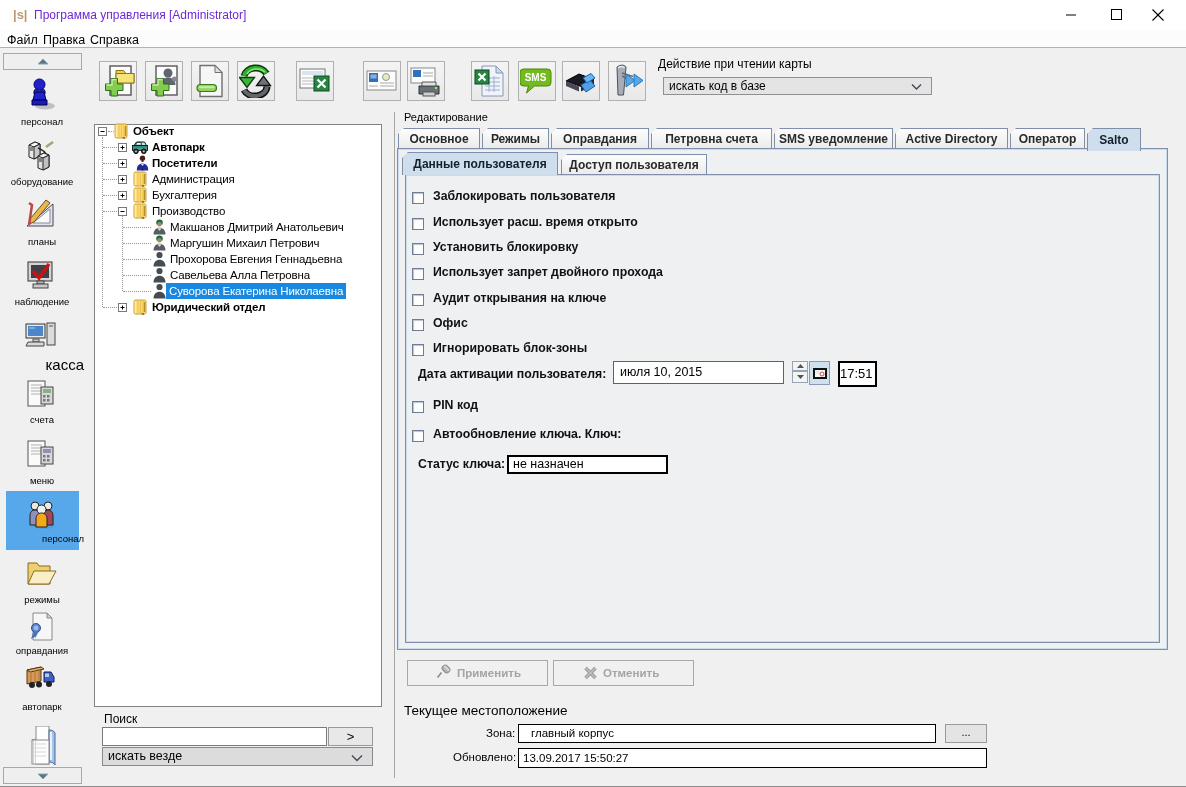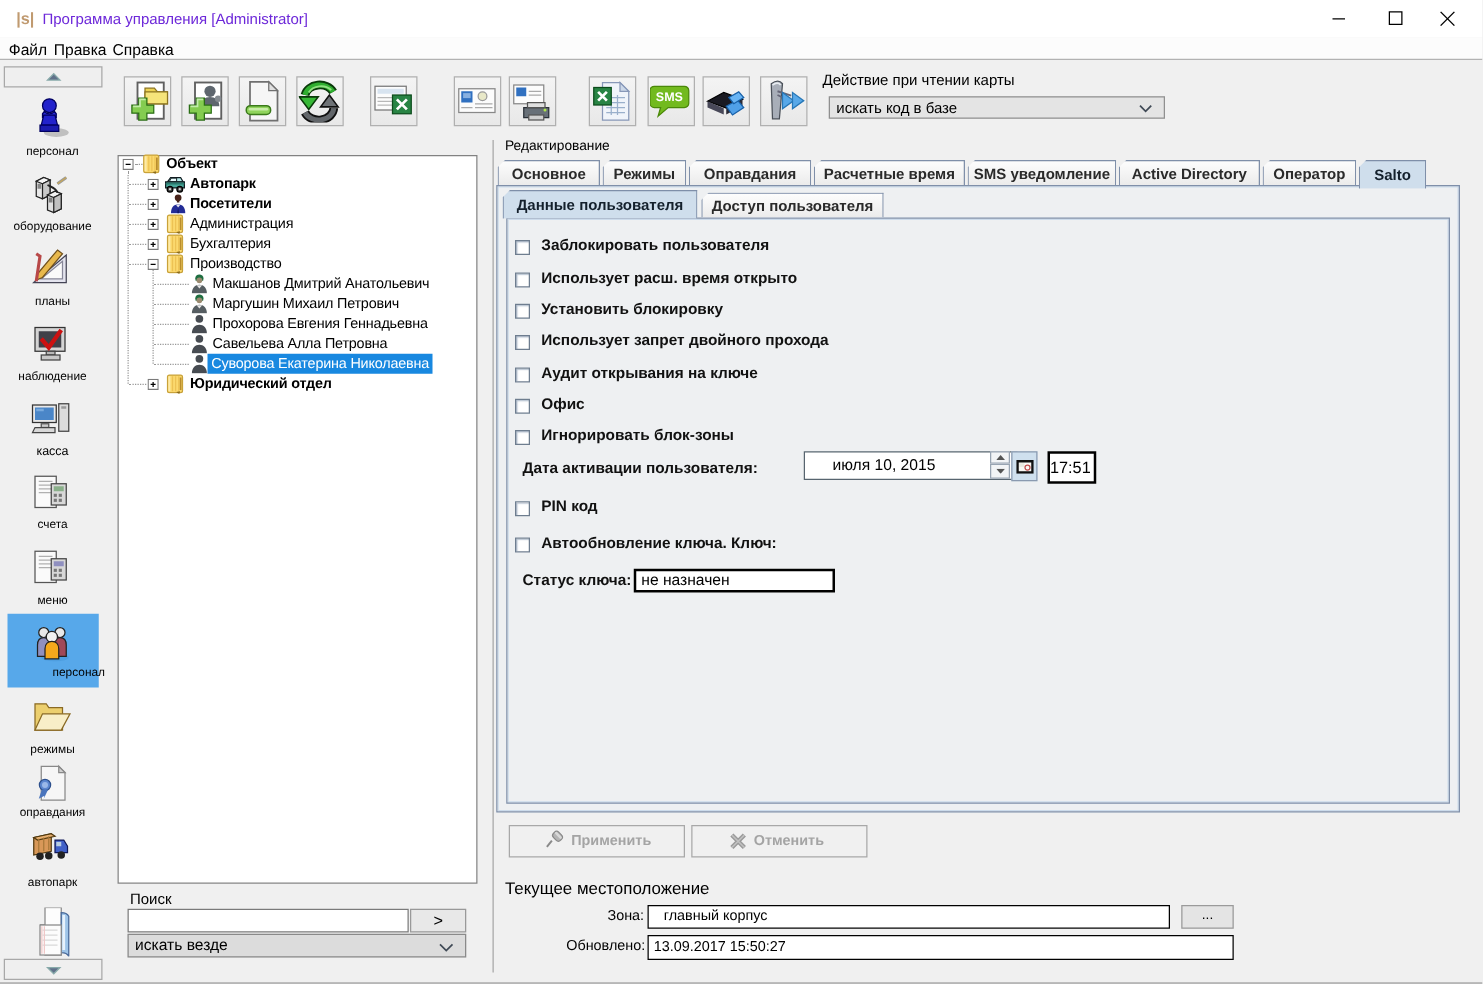--- a/index.html
+++ b/index.html
@@ -84,21 +84,21 @@
 <div class="a" style="left:0;top:296px;width:84px;text-align:center;font-size:9.5px">наблюдение</div>
 <div class="a" style="left:24px;top:318px"><svg width="34" height="34" viewBox="0 0 34 34">
       <rect x="2" y="6" width="19" height="14" fill="#e8e8e8" stroke="#333"></rect>
       <rect x="4" y="8" width="15" height="10" fill="#4a86c8"></rect>
       <path d="M5 9 h6 v2 h-6z" fill="#78aade"></path>
       <rect x="23" y="5" width="8" height="22" fill="#dcdcdc" stroke="#444"></rect>
       <rect x="25" y="7" width="4" height="2" fill="#999"></rect>
       <rect x="9" y="21" width="6" height="3" fill="#ccc" stroke="#555"></rect>
       <path d="M4 24 h16 v4 h-18z" fill="#d8d8d8" stroke="#444"></path>
     </svg></div>
-<div class="a" style="left:0;top:356px;width:84px;text-align:center;font-size:10px">касса</div>
+<div class="a" style="left:0;top:356px;width:84px;text-align:right;font-size:15px">касса</div>
 <div class="a" style="left:24px;top:378px"><svg width="34" height="34" viewBox="0 0 34 34">
       <rect x="4" y="3" width="17" height="25" fill="#fafafa" stroke="#555"></rect>
       <g stroke="#b0b0b0">
         <line x1="7" y1="7" x2="18" y2="7"></line>
         <line x1="7" y1="10" x2="18" y2="10"></line>
         <line x1="7" y1="13" x2="18" y2="13"></line>
         <line x1="7" y1="16" x2="18" y2="16"></line>
       </g>
       <rect x="17" y="9" width="12" height="17" fill="#d8d8d8" stroke="#444"></rect>
       <rect x="19" y="11" width="8" height="4" fill="#8ab08a"></rect>
@@ -470,21 +470,21 @@
 <svg style="position:absolute;right:9px;top:6px" width="12" height="8" viewBox="0 0 12 8">
       <polyline points="1,1.5 6,6.5 11,1.5" fill="none" stroke="#404a56" stroke-width="1.4"></polyline>
     </svg></div>
 <div class="a" style="left:394px;top:112px;width:1px;height:666px;background:#a6a6a6"></div>
 <div class="a" style="left:0;top:786px;width:1186px;height:1px;background:#8a8a8a"></div>
 <div class="a" style="left:404px;top:111px;font-size:11px">Редактирование</div>
 <div class="a" style="left:397px;top:148px;width:771px;height:502px;background:#eef0f2;border:1px solid #7f8fa9;box-shadow:inset 1px 1px 0 #ccdbeb, inset -1px -1px 0 #ccdbeb"></div>
 <div class="a tab" style="left:398px;top:128px;width:82px">Основное</div>
 <div class="a tab" style="left:482px;top:128px;width:67px">Режимы</div>
 <div class="a tab" style="left:551px;top:128px;width:98px">Оправдания</div>
-<div class="a tab" style="left:651px;top:128px;width:121px">Расчетные время</div>
+<div class="a tab" style="left:651px;top:128px;width:121px">Петровна счета</div>
 <div class="a tab" style="left:774px;top:128px;width:119px">SMS уведомление</div>
 <div class="a tab" style="left:895px;top:128px;width:113px">Active Directory</div>
 <div class="a tab" style="left:1010px;top:128px;width:75px">Оператор</div>
 <div class="a tab" style="left:1087px;top:128px;width:54px;height:23px;background:#cfdeec;color:#14202c">Salto</div>
 <div class="a" style="left:405px;top:174px;width:755px;height:469px;background:#eef0f2;border:1px solid #7f8fa9;box-shadow:inset 1px 1px 0 #ccdbeb, inset -1px -1px 0 #ccdbeb"></div>
 <div class="a tab" style="left:402px;top:152px;width:156px;height:23px;background:#cfdeec;color:#14202c">Данные пользователя</div>
 <div class="a tab" style="left:561px;top:154px;width:146px">Доступ пользователя</div>
 <div class="cb" style="left:412px;top:192px"></div>
 <div class="cbl" style="left:433px;top:189px">Заблокировать пользователя</div>
 <div class="cb" style="left:412px;top:218px"></div>
@@ -494,21 +494,21 @@
 <div class="cb" style="left:412px;top:268px"></div>
 <div class="cbl" style="left:433px;top:265px">Использует запрет двойного прохода</div>
 <div class="cb" style="left:412px;top:294px"></div>
 <div class="cbl" style="left:433px;top:291px">Аудит открывания на ключе</div>
 <div class="cb" style="left:412px;top:319px"></div>
 <div class="cbl" style="left:433px;top:316px">Офис</div>
 <div class="cb" style="left:412px;top:344px"></div>
 <div class="cbl" style="left:433px;top:341px">Игнорировать блок-зоны</div>
 
 <div class="cbl" style="left:418px;top:367px">Дата активации пользователя:</div>
-<div class="fld" style="left:643px;top:361px;width:171px;height:23px;line-height:21px;padding-left:22px;font-size:12.5px">июля 10, 2015</div>
+<div class="fld" style="left:613px;top:361px;width:171px;height:23px;line-height:21px;padding-left:6px;font-size:12.5px">июля 10, 2015</div>
 <div class="a" style="left:792px;top:361px;width:16px;height:10px;background:#f2f4f6;border:1px solid #98a4b2;display:flex;align-items:center;justify-content:center">
     <svg width="7" height="4" viewBox="0 0 7 4">
       <polygon points="3.5,0 7,4 0,4" fill="#555"></polygon>
     </svg>
   </div>
 <div class="a" style="left:792px;top:371px;width:16px;height:12px;background:#f2f4f6;border:1px solid #98a4b2;display:flex;align-items:center;justify-content:center">
     <svg width="7" height="4" viewBox="0 0 7 4">
       <polygon points="0,0 7,0 3.5,4" fill="#555"></polygon>
     </svg>
   </div>

